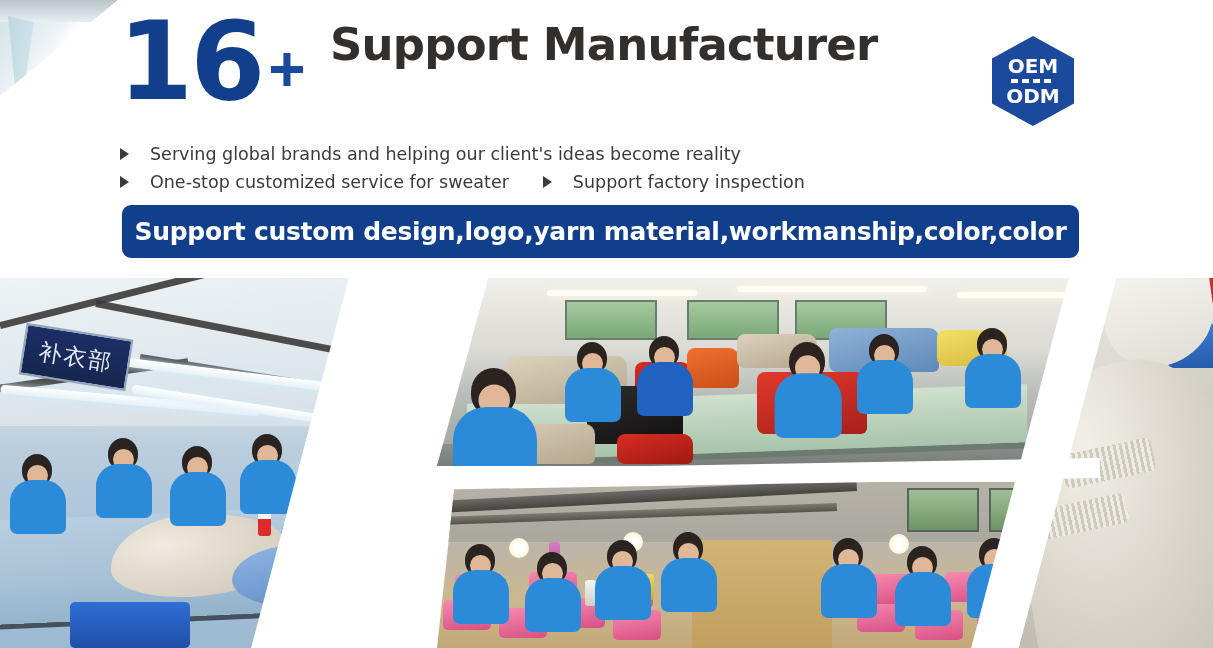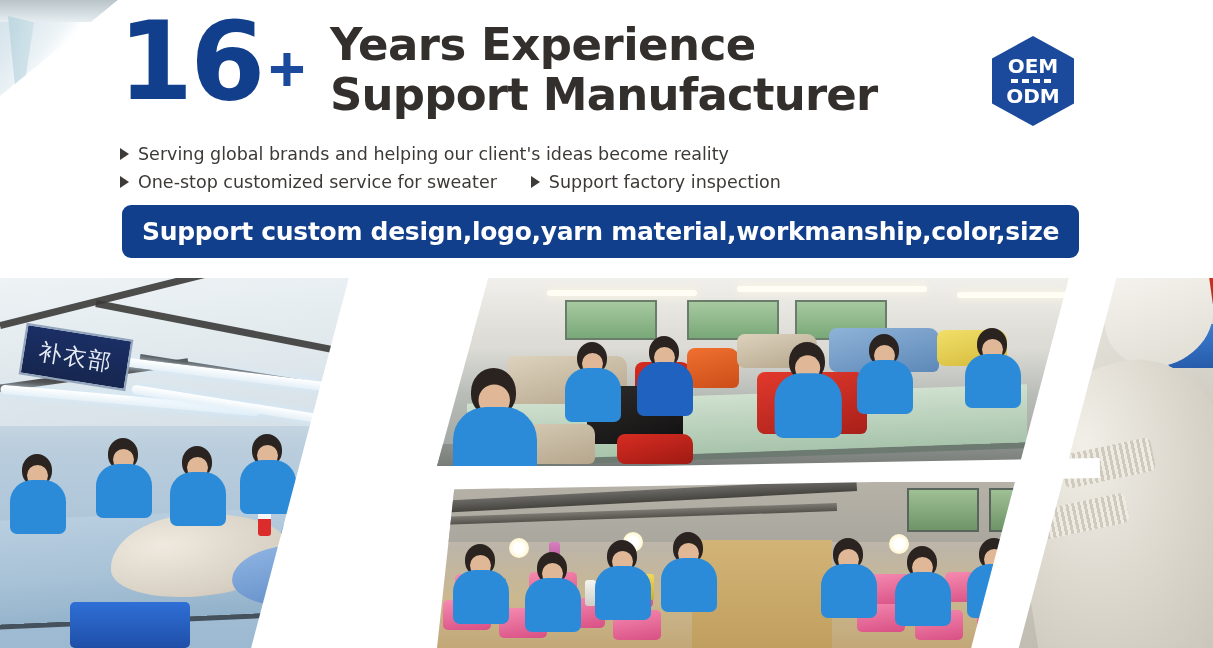--- a/index.html
+++ b/index.html
@@ -58,21 +58,21 @@
     color:#332f2d;
     font-family:"DejaVu Sans", sans-serif;
     font-weight:bold; font-size:45px; line-height:1.12;
     letter-spacing:-0.5px;
   }
   .headline .l2 { letter-spacing:-0.8px; }
 
   
   .bullets { position:absolute; left:120px; top:140px; z-index:3; }
   .bline { display:flex; align-items:center; height:28px; }
-  .bullet-item { display:flex; align-items:center; }
+  .bullet-item { display:flex; align-items:center;gap:12px; }
   .bullet-item + .bullet-item { margin-left:34px; }
   .tri {
     width:0; height:0; flex:0 0 auto;
     border-left:9px solid #3d3a38;
     border-top:6px solid transparent;
     border-bottom:6px solid transparent;
     margin-right:9px;
   }
   .btext {
     font-size:17.5px; color:#3c3936; font-weight:400;
@@ -281,21 +281,20 @@
       <div class="ceil"></div>
       <div class="post"></div>
     </div>
 
     <div class="years-block">
       <span class="years-num">16</span>
       <span class="years-plus">+</span>
     </div>
 
     <div class="headline">
-      <div class="l1">Years Experience</div>
       <div class="l2">Support Manufacturer</div>
     </div>
 
     <div class="bullets">
       <div class="bline">
         <div class="bullet-item">
           <span class="tri"></span>
           <span class="btext">Serving global brands and helping our client's ideas become reality</span>
         </div>
       </div>
@@ -305,21 +304,21 @@
           <span class="btext">One-stop customized service for sweater</span>
         </div>
         <div class="bullet-item">
           <span class="tri"></span>
           <span class="btext">Support factory inspection</span>
         </div>
       </div>
     </div>
 
     <div class="blue-bar">
-      <span class="blue-bar-text">Support custom design,logo,yarn material,workmanship,color,size</span>
+      <span class="blue-bar-text">Support custom design,logo,yarn material,workmanship,color,color</span>
     </div>
 
     <div class="badge">
       <div class="badge-hex"></div>
       <div class="badge-inner">
         <span class="badge-txt">OEM</span>
         <span class="badge-div"></span>
         <span class="badge-txt">ODM</span>
       </div>
     </div>

